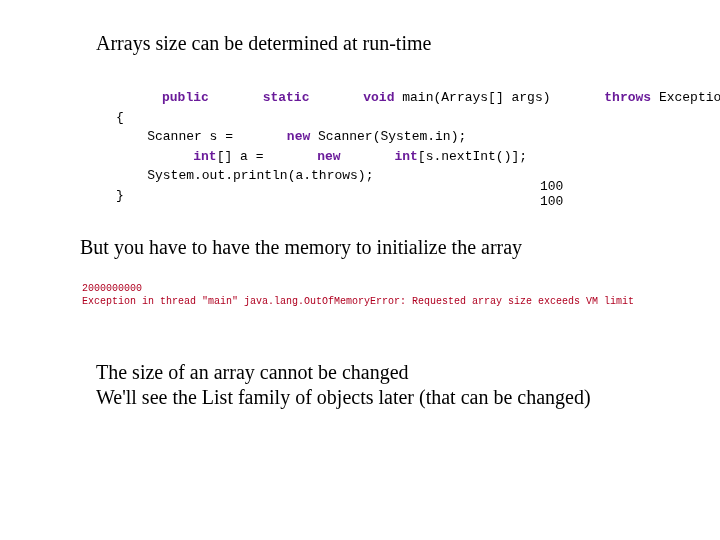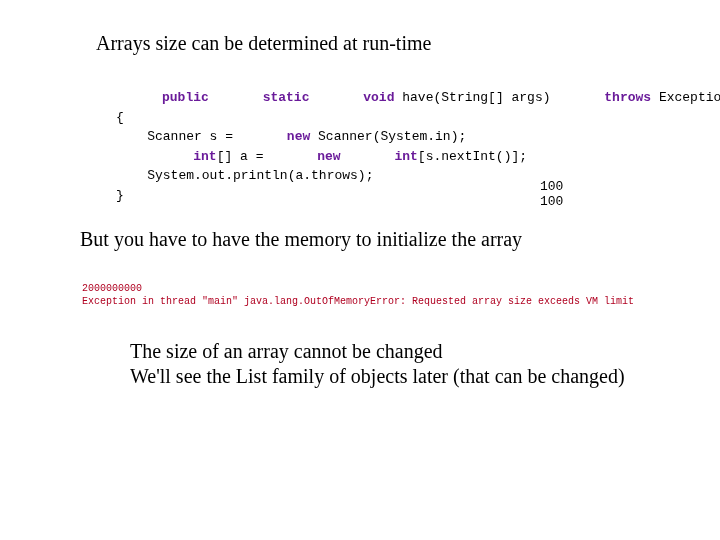--- a/index.html
+++ b/index.html
@@ -59,30 +59,30 @@
     line-height: 1.25;
   }
 </style>
 </head>
 <body>
 
 <div class="slide">
 
   <div class="heading" style="left:96px; top:32px;">Arrays size can be determined at run-time</div>
 
-  <div class="code-block" style="left:116px; top:88px;"><span class="kw">public</span> <span class="kw">static</span> <span class="kw">void</span><span> have(String[] args) </span><span class="kw">throws</span><span> Exception</span>
+  <div class="code-block" style="left:116px; top:88px;"><span class="kw">public</span> <span class="kw">static</span> <span class="kw">void</span><span> main(Arrays[] args) </span><span class="kw">throws</span><span> Exception</span>
 <span>{</span>
 <span>    Scanner s = </span><span class="kw">new</span><span> Scanner(System.in);</span>
 <span>    </span><span class="kw">int</span><span>[] a = </span><span class="kw">new</span><span> </span><span class="kw">int</span><span>[s.nextInt()];</span>
 <span>    System.out.println(a.throws);</span>
 <span>}</span></div>
 
   <div class="out-block" style="left:540px; top:132px;"><span>100</span>
 <span>100</span></div>
 
-  <div class="heading" style="left:80px; top:228px;">But you have to have the memory to initialize the array</div>
+  <div class="heading" style="left:80px; top:236px;">But you have to have the memory to initialize the array</div>
 
   <div class="err-block" style="left:82px; top:282px;"><span>2000000000</span>
 <span>Exception in thread "main" java.lang.OutOfMemoryError: Requested array size exceeds VM limit</span></div>
 
-  <div class="para" style="left:96px; top:339px;margin-left:34px;"><span>The size of an array cannot be changed</span><br><span>We'll see the List family of objects later (that can be changed)</span></div>
+  <div class="para" style="left:96px; top:360px;"><span>The size of an array cannot be changed</span><br><span>We'll see the List family of objects later (that can be changed)</span></div>
 
 </div>
 
 </body></html>

